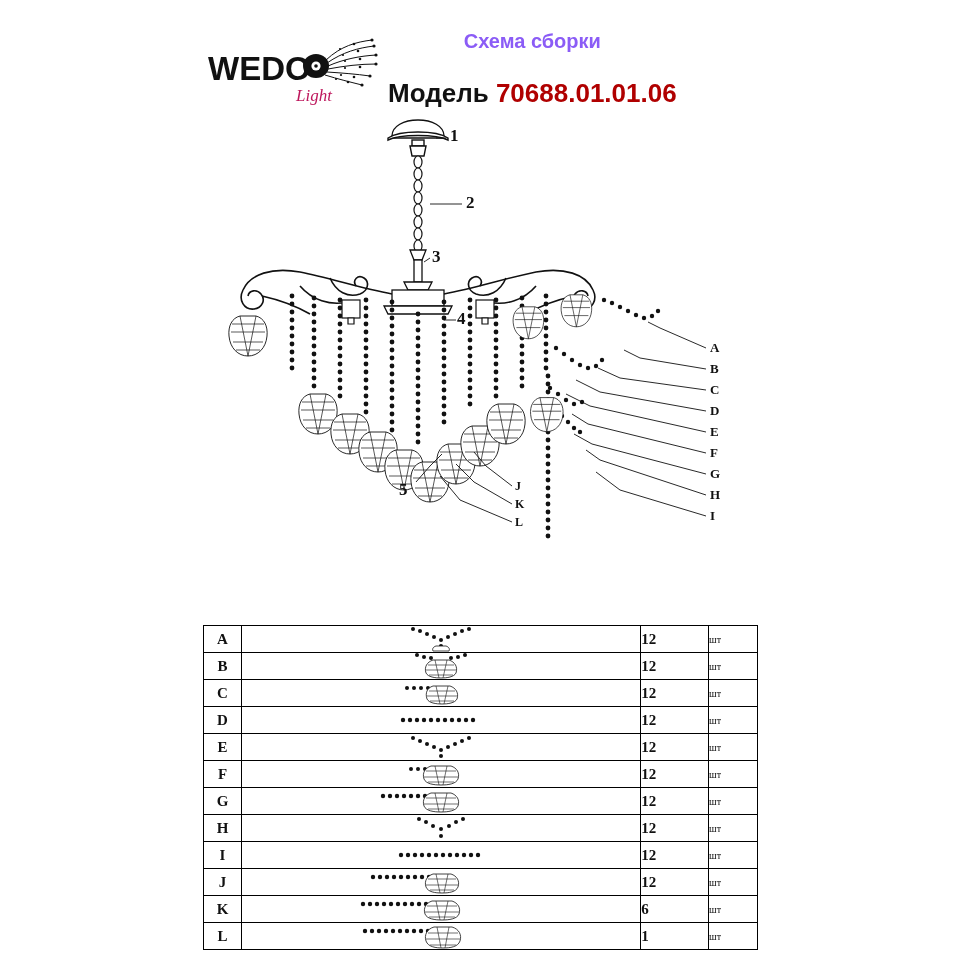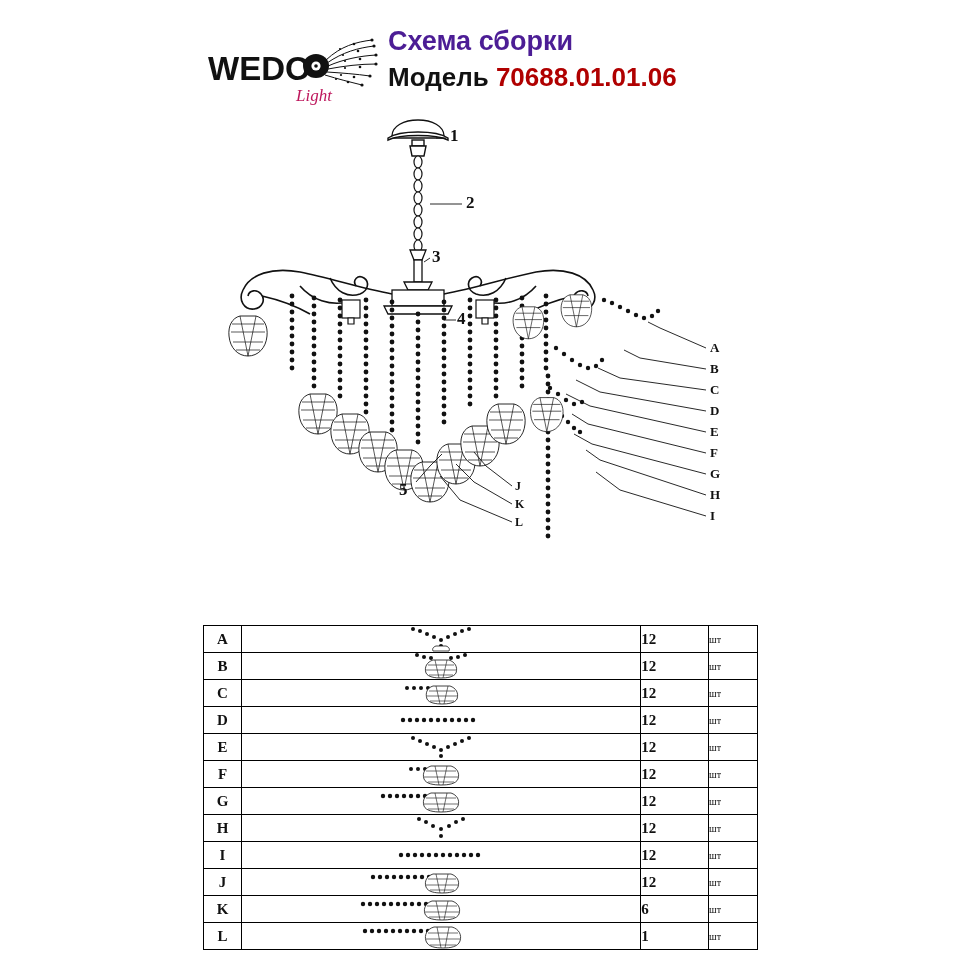--- a/index.html
+++ b/index.html
@@ -23,22 +23,22 @@
     font-weight:bold; font-size:33px; letter-spacing:0px; color:#111;
   }
   .logo-sub {
     position:absolute; left:88px; top:62px;
     font-family:"Liberation Serif", serif;
     font-style:italic; font-size:17px; color:#be185d;
   }
   .logo-burst { position:absolute; left:88px; top:12px; }
 
   .title-block { position:absolute; left:388px; top:26px; }
-  .title-line1 { font-size:27px; font-weight:bold; line-height:30px; color:#4c1d95; }
-  .title-line2 { font-size:26px; font-weight:bold; line-height:34px; margin-top:4px; color:#111; }
+  .title-line1 { font-size:20px; font-weight:bold; line-height:30px; color:#8b5cf6;text-align:center; }
+  .title-line2 { font-size:26px; font-weight:bold; line-height:34px; margin-top:20px; color:#111; }
   .title-line2 .model-num { color:#b00000; }
 
   
   #diagram { position:absolute; left:0; top:100px; width:970px; height:500px; }
 
   .callout {
     position:absolute;
     font-family:"Liberation Serif", serif;
     font-weight:bold;
     font-size:17px;

